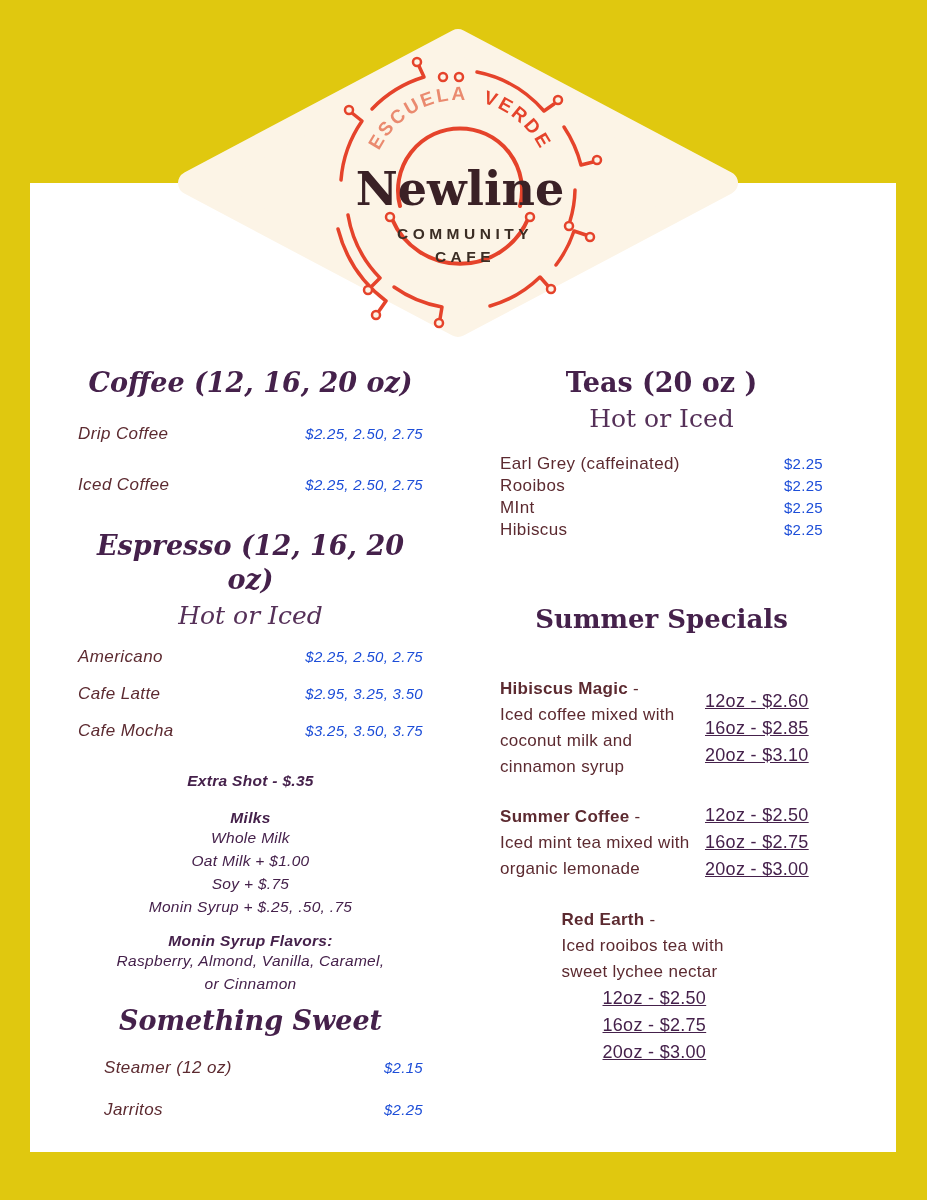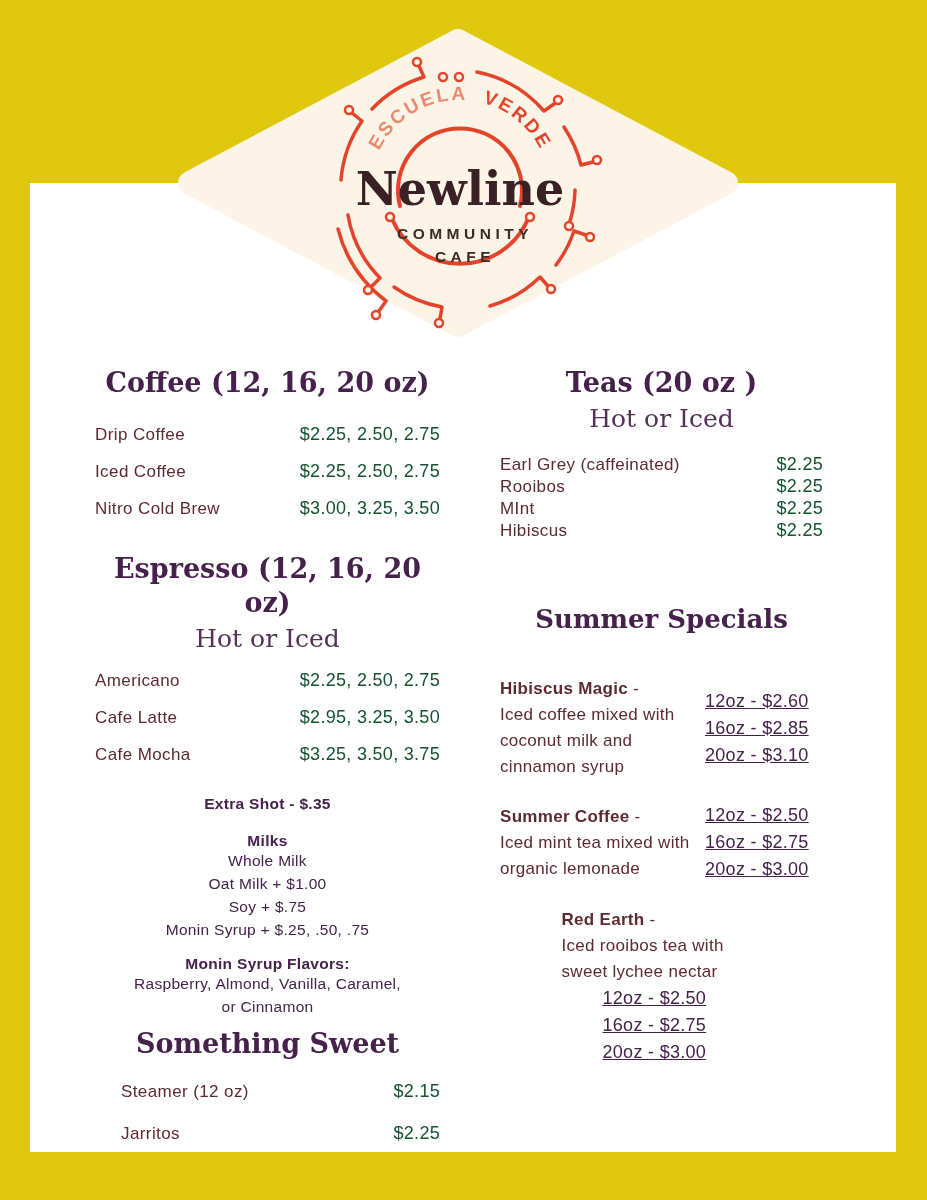--- a/index.html
+++ b/index.html
@@ -16,54 +16,54 @@
   .card{
     position:absolute;
     left:30px;top:183px;width:866px;height:969px;
     background:#ffffff;
   }
   .logo-svg{
     position:absolute;left:172px;top:25px;width:576px;height:318px;
   }
   
   .col{position:absolute;}
-  .col-left{left:95px;top:366px;width:345px;}
+  .col-left{left:78px;top:366px;width:345px;font-style:italic;}
   .col-right{left:500px;top:366px;width:323px;}
   .section-title{
     font-family:"DejaVu Serif",serif;
     font-weight:700;
     color:#45214b;
     font-size:27px;
     text-align:center;
     line-height:34px;
     margin:0;
   }
   .sub-title{
     font-family:"DejaVu Serif",serif;
     font-weight:400;
     color:#553058;
     font-size:25px;
     text-align:center;
     line-height:30px;
     margin:4px 0 0 0;
   }
   .rows{display:flex;flex-direction:column;}
-  .rows-coffee{margin-top:24px;gap:15px;}
+  .rows-coffee{margin-top:24px;gap:29px;}
   .rows-espresso{margin-top:16px;gap:15px;}
   .rows-teas{margin-top:20px;gap:0;}
   .rows-sweet{margin-top:20px;gap:20px;}
   .row{
     display:flex;justify-content:space-between;align-items:baseline;
     height:22px;
   }
   .iname{
     color:#5c2a30;font-size:17px;letter-spacing:0.4px;
   }
   .iprice{
-    color:#14532d;font-size:18px;letter-spacing:0.3px;
+    color:#1d4ed8;font-size:15px;letter-spacing:0.3px;
   }
   .sweet-row .iname{margin-left:26px;}
   
   .extras{color:#45214b;text-align:center;font-size:15.5px;line-height:23px;letter-spacing:0.3px;}
   .x-bold{font-weight:700;}
   .extra-shot{margin-top:26px;height:20px;}
   .milks-title{margin-top:17px;height:20px;}
   .syrup-title{margin-top:11px;height:20px;}
   .sweet-title{margin-top:9px;}
   
@@ -150,24 +150,20 @@
     <h2 class="section-title">Coffee (12, 16, 20 oz)</h2>
     <div class="rows rows-coffee">
       <div class="row">
         <span class="iname">Drip Coffee</span>
         <span class="iprice">$2.25, 2.50, 2.75</span>
       </div>
       <div class="row">
         <span class="iname">Iced Coffee</span>
         <span class="iprice">$2.25, 2.50, 2.75</span>
       </div>
-      <div class="row">
-        <span class="iname">Nitro Cold Brew</span>
-        <span class="iprice">$3.00, 3.25, 3.50</span>
-      </div>
     </div>
 
     <h2 class="section-title" style="margin-top:32px;">Espresso (12, 16, 20 oz)</h2>
     <div class="sub-title">Hot or Iced</div>
     <div class="rows rows-espresso">
       <div class="row">
         <span class="iname">Americano</span>
         <span class="iprice">$2.25, 2.50, 2.75</span>
       </div>
       <div class="row">

